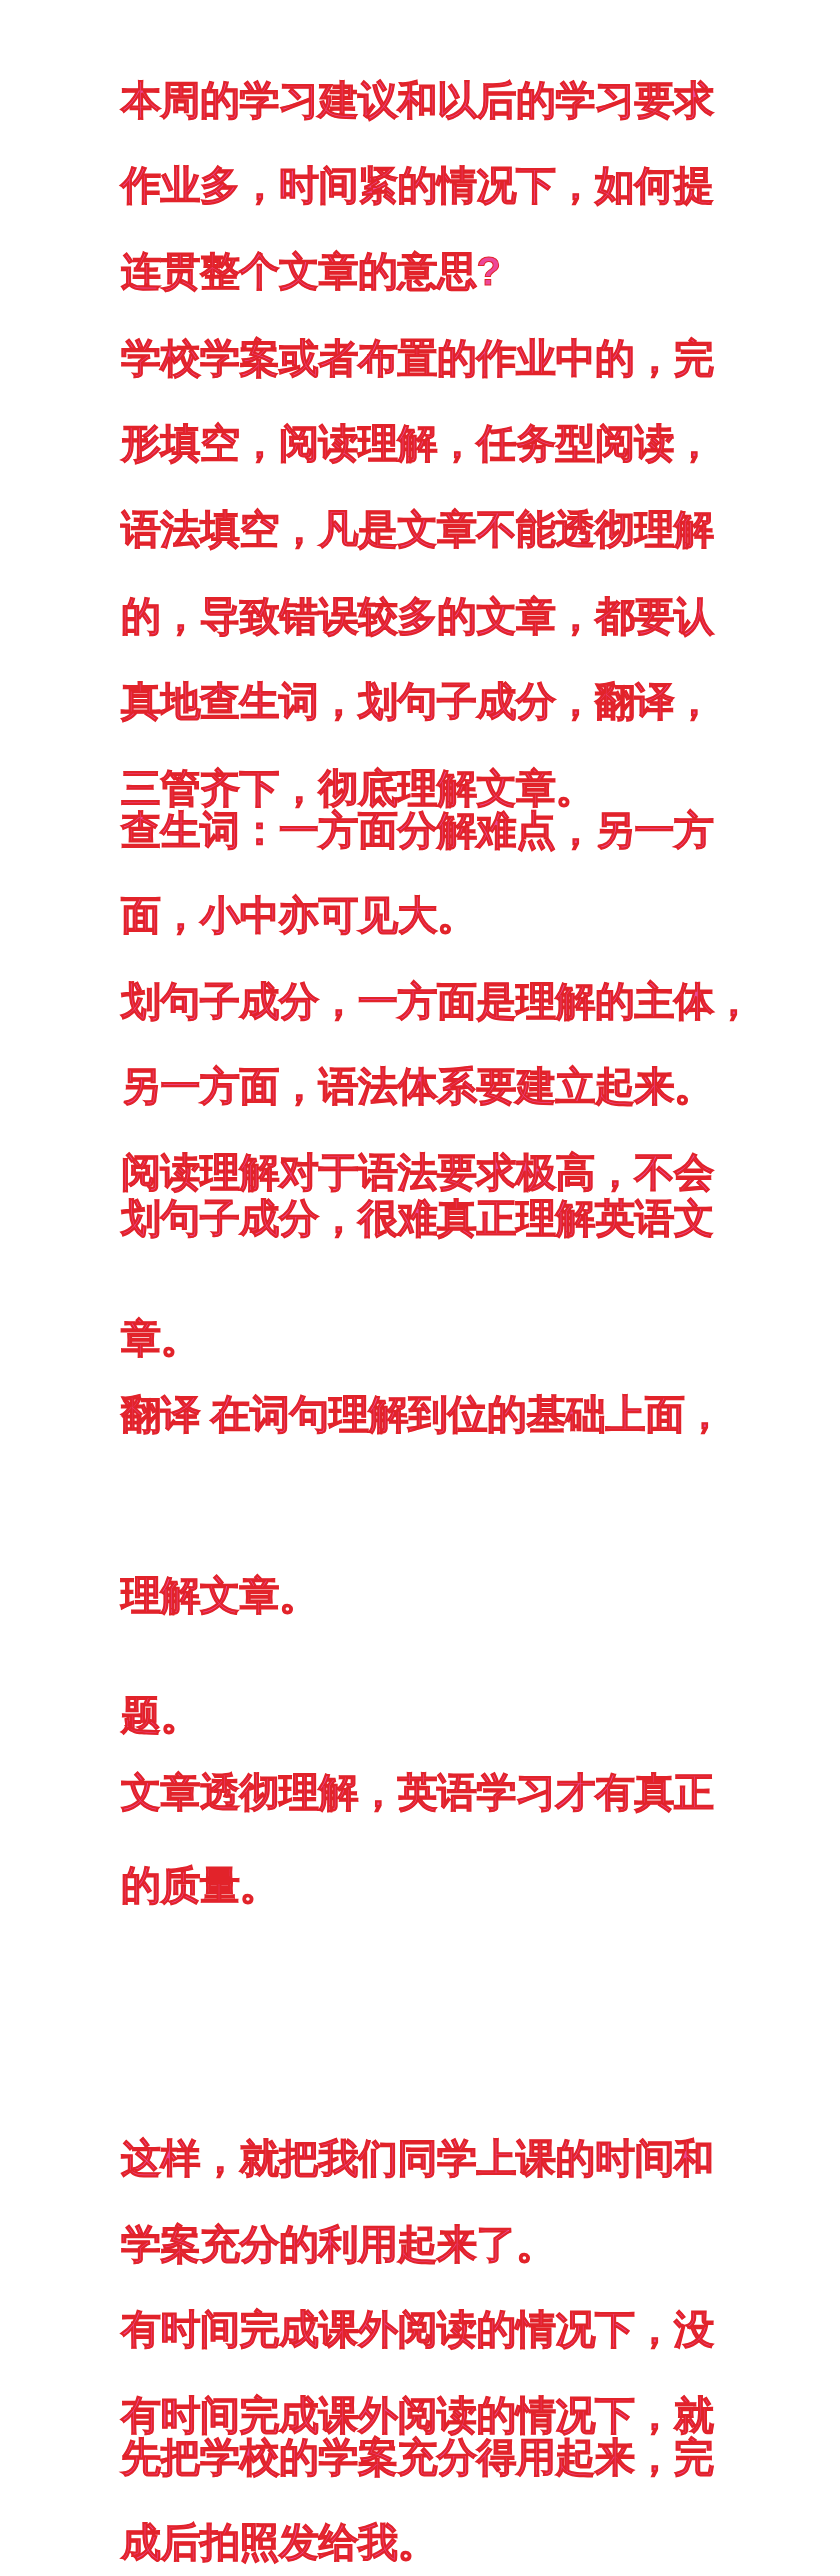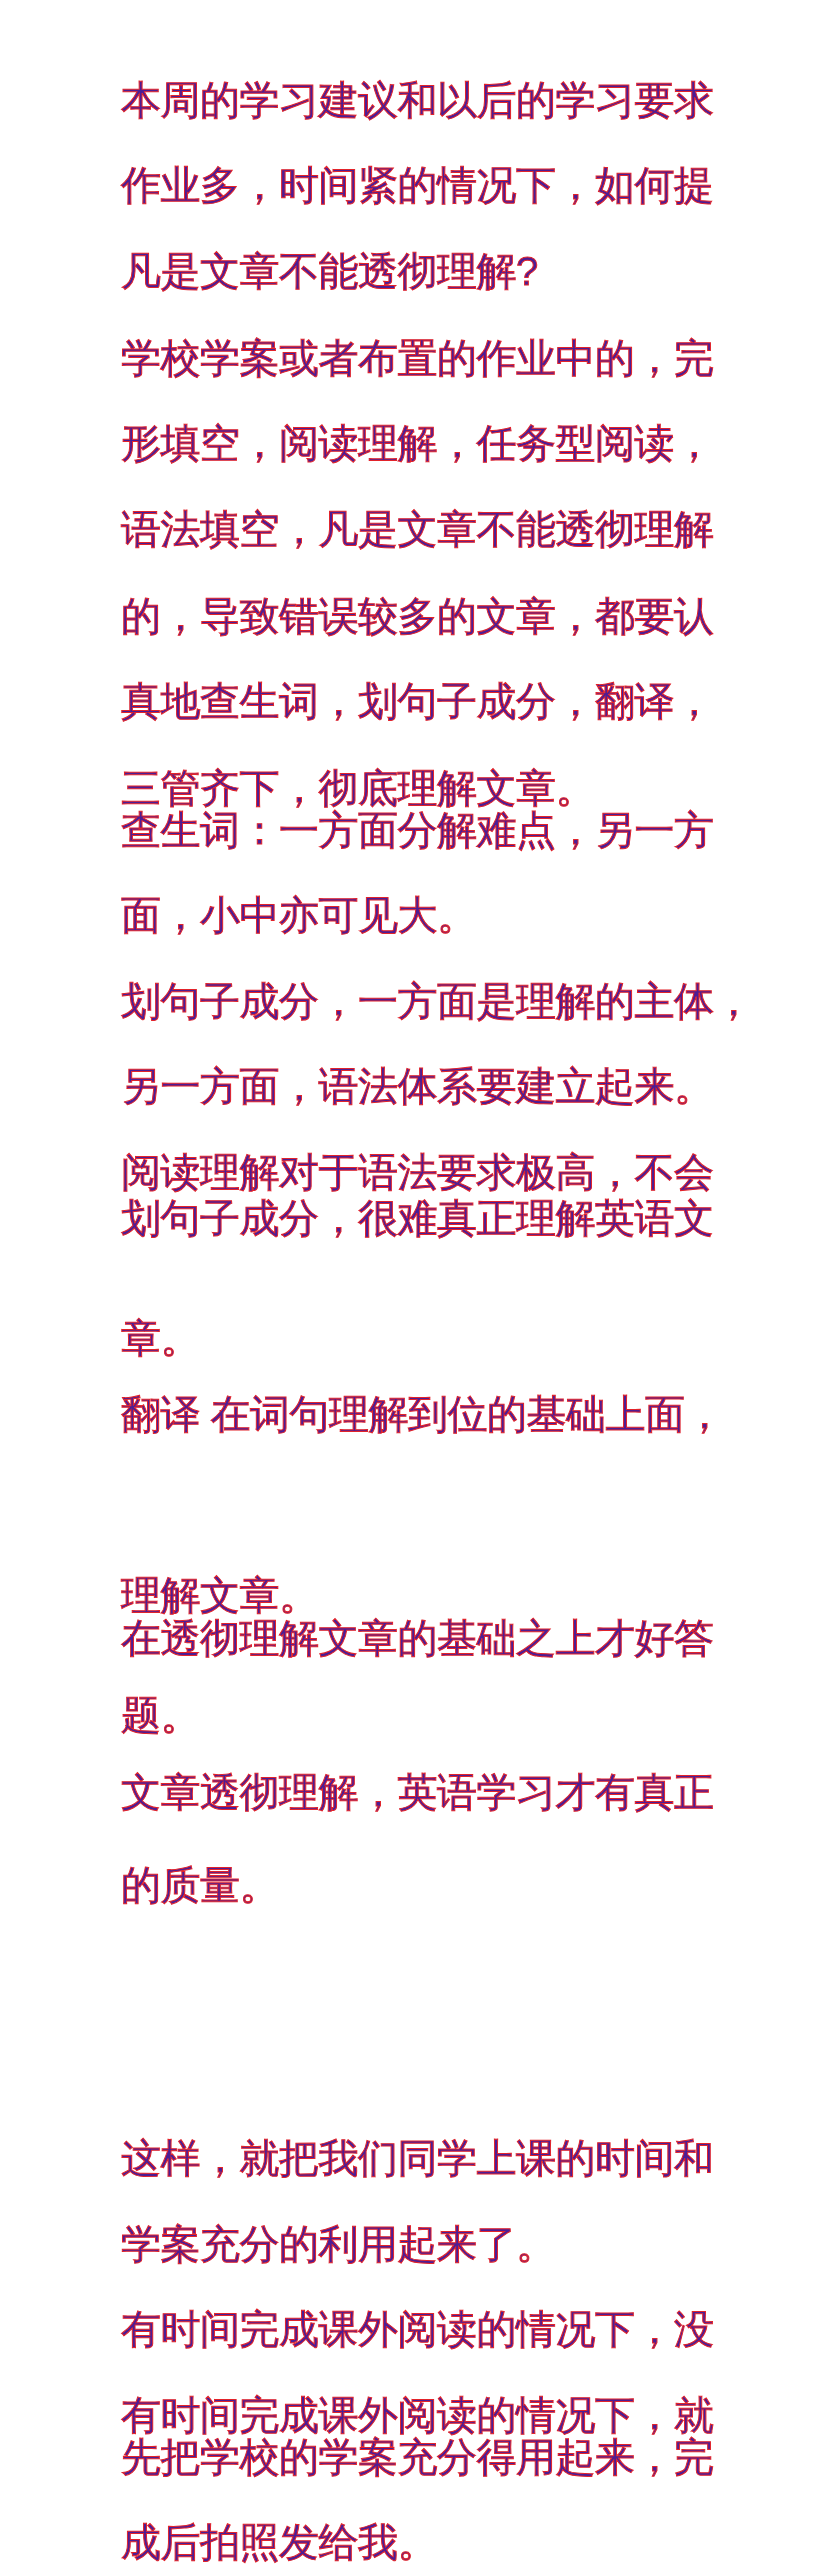--- a/index.html
+++ b/index.html
@@ -13,50 +13,49 @@
     height: 2643px;
     background: #ffffff;
     overflow: hidden;
     font-family: "Liberation Sans", "DejaVu Sans", sans-serif;
   }
   .line {
     position: absolute;
     left: 121px;
     font-size: 40px;
     line-height: 1;
-    font-weight: 400;
-    color: #4c1d95;
+    font-weight: 700;
+    color: #ec4899;
     letter-spacing: -0.5px;
     white-space: nowrap;
     -webkit-text-stroke: 1px #e2232a; 
   }
 </style>
 </head>
 <body>
 
 <div class="page">
   <div class="line" style="top:80px">本周的学习建议和以后的学习要求</div>
   <div class="line" style="top:165px">作业多，时间紧的情况下，如何提</div>
-  <div class="line" style="top:251px">凡是文章不能透彻理解?</div>
+  <div class="line" style="top:251px">连贯整个文章的意思?</div>
   <div class="line" style="top:338px">学校学案或者布置的作业中的，完</div>
   <div class="line" style="top:423px">形填空，阅读理解，任务型阅读，</div>
   <div class="line" style="top:509px">语法填空，凡是文章不能透彻理解</div>
   <div class="line" style="top:596px">的，导致错误较多的文章，都要认</div>
   <div class="line" style="top:681px">真地查生词，划句子成分，翻译，</div>
   <div class="line" style="top:768px">三管齐下，彻底理解文章。</div>
   <div class="line" style="top:810px">查生词：一方面分解难点，另一方</div>
   <div class="line" style="top:981px">划句子成分，一方面是理解的主体，</div>
   <div class="line" style="top:895px">面，小中亦可见大。</div>
   <div class="line" style="top:1066px">另一方面，语法体系要建立起来。</div>
   <div class="line" style="top:1152px">阅读理解对于语法要求极高，不会</div>
   <div class="line" style="top:1198px">划句子成分，很难真正理解英语文</div>
   <div class="line" style="top:1318px">章。</div>
   <div class="line" style="top:1394px">翻译 在词句理解到位的基础上面，</div>
   <div class="line" style="top:1575px">理解文章。</div>
-  <div class="line" style="top:1618px">在透彻理解文章的基础之上才好答</div>
   <div class="line" style="top:1695px">题。</div>
   <div class="line" style="top:1772px">文章透彻理解，英语学习才有真正</div>
   <div class="line" style="top:1865px">的质量。</div>
   <div class="line" style="top:2138px">这样，就把我们同学上课的时间和</div>
   <div class="line" style="top:2224px">学案充分的利用起来了。</div>
   <div class="line" style="top:2309px">有时间完成课外阅读的情况下，没</div>
   <div class="line" style="top:2395px">有时间完成课外阅读的情况下，就</div>
   <div class="line" style="top:2437px">先把学校的学案充分得用起来，完</div>
   <div class="line" style="top:2522px">成后拍照发给我。</div>
 </div>

